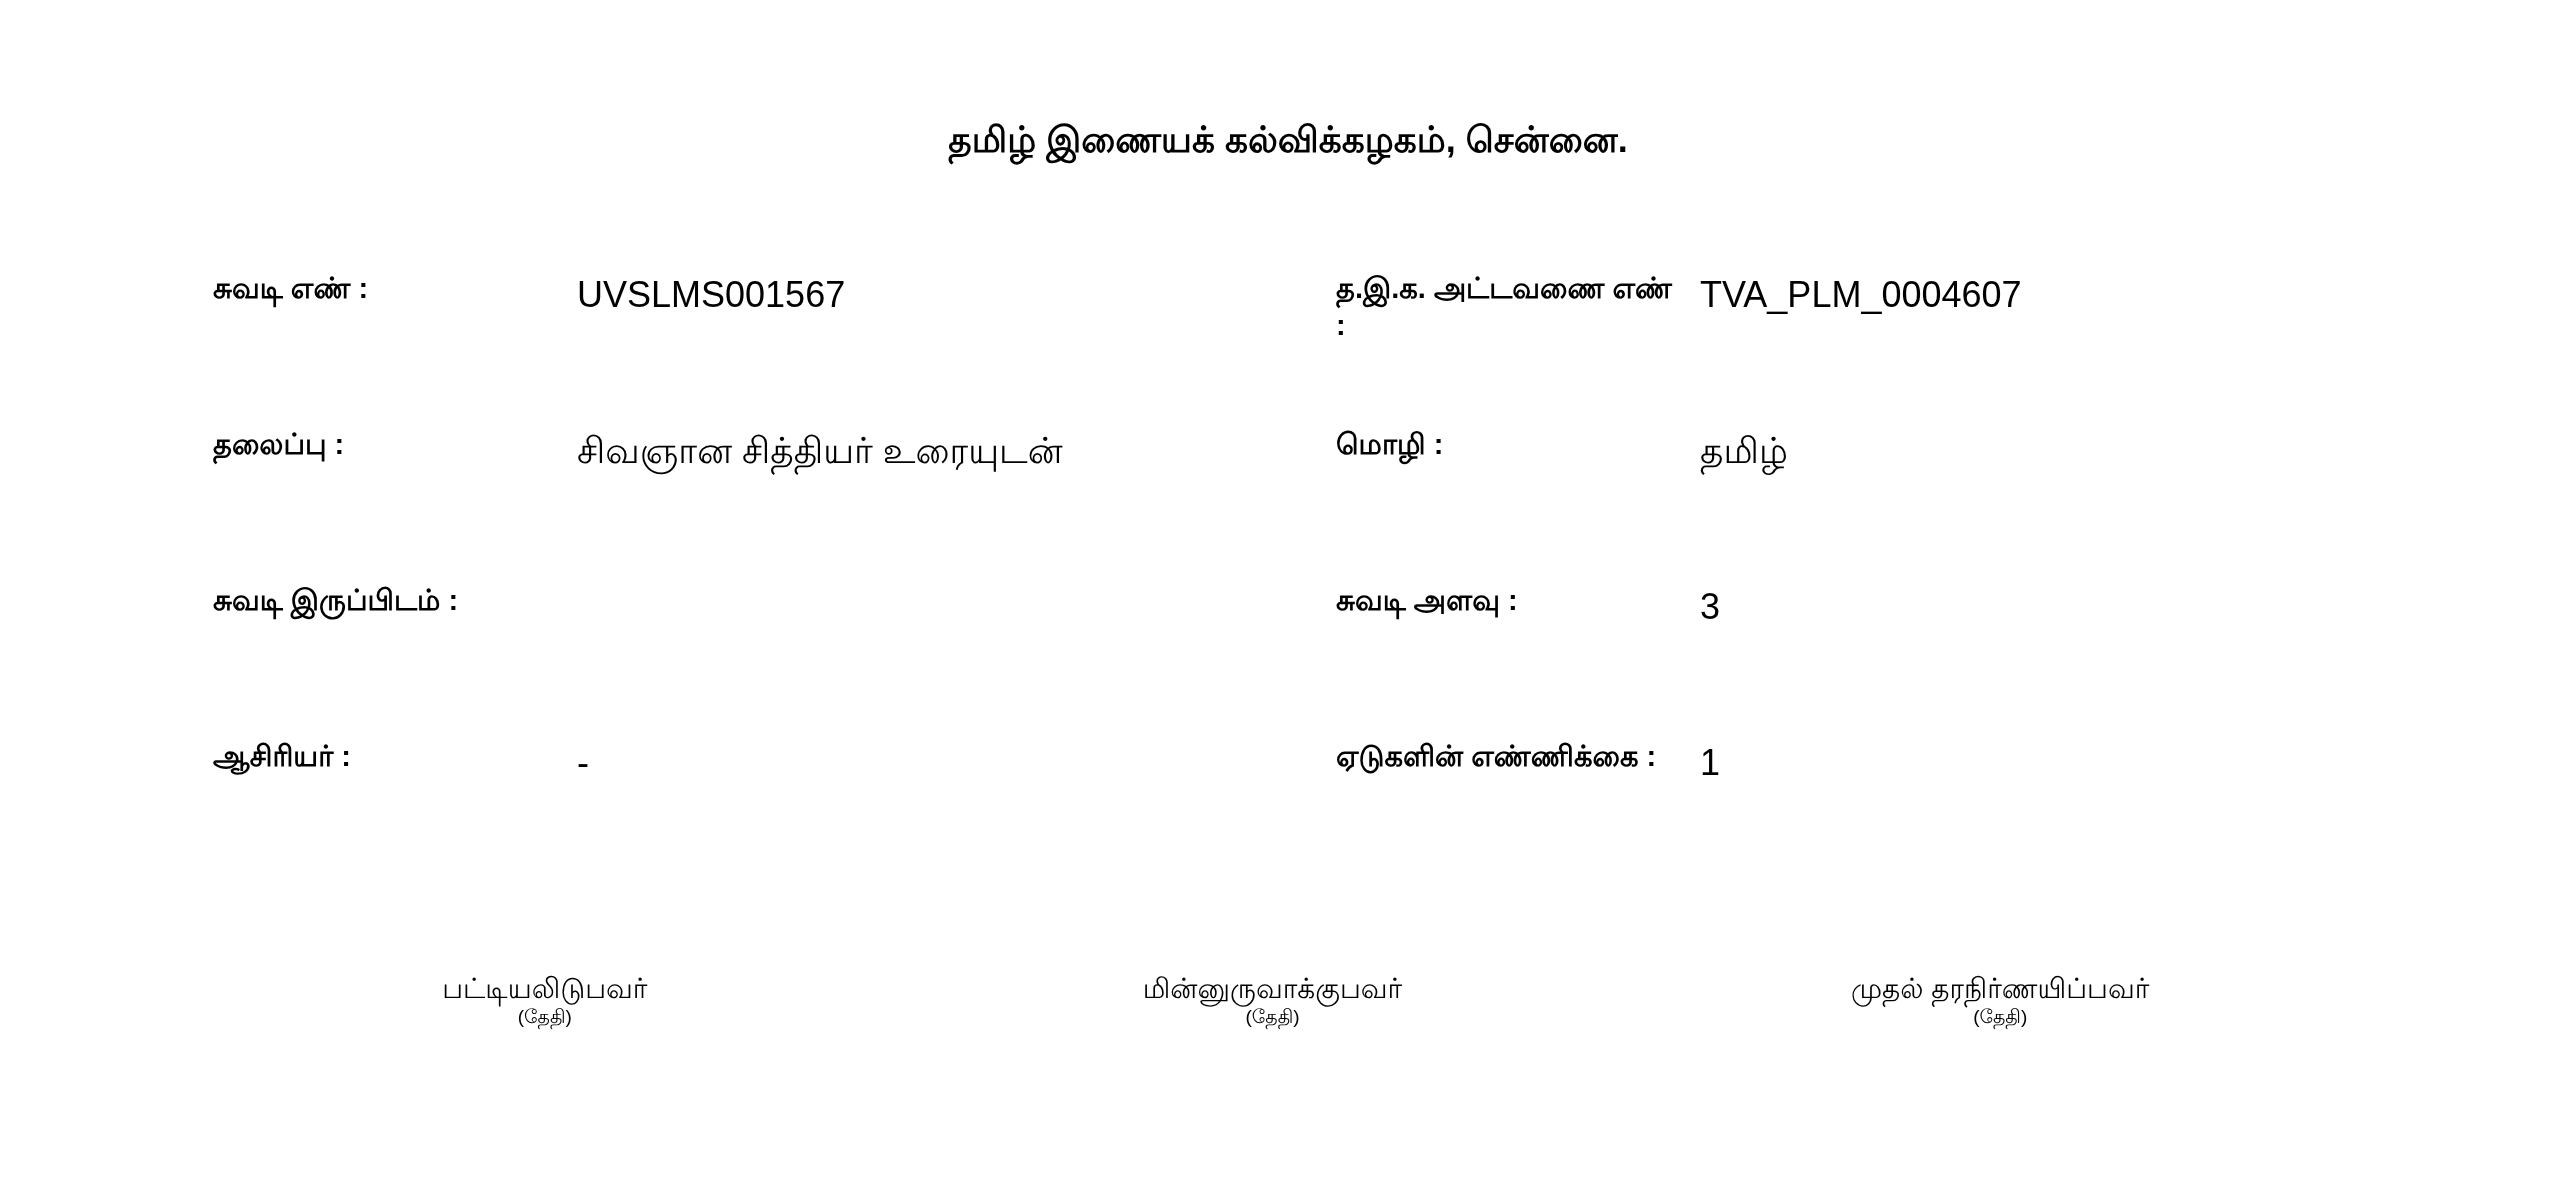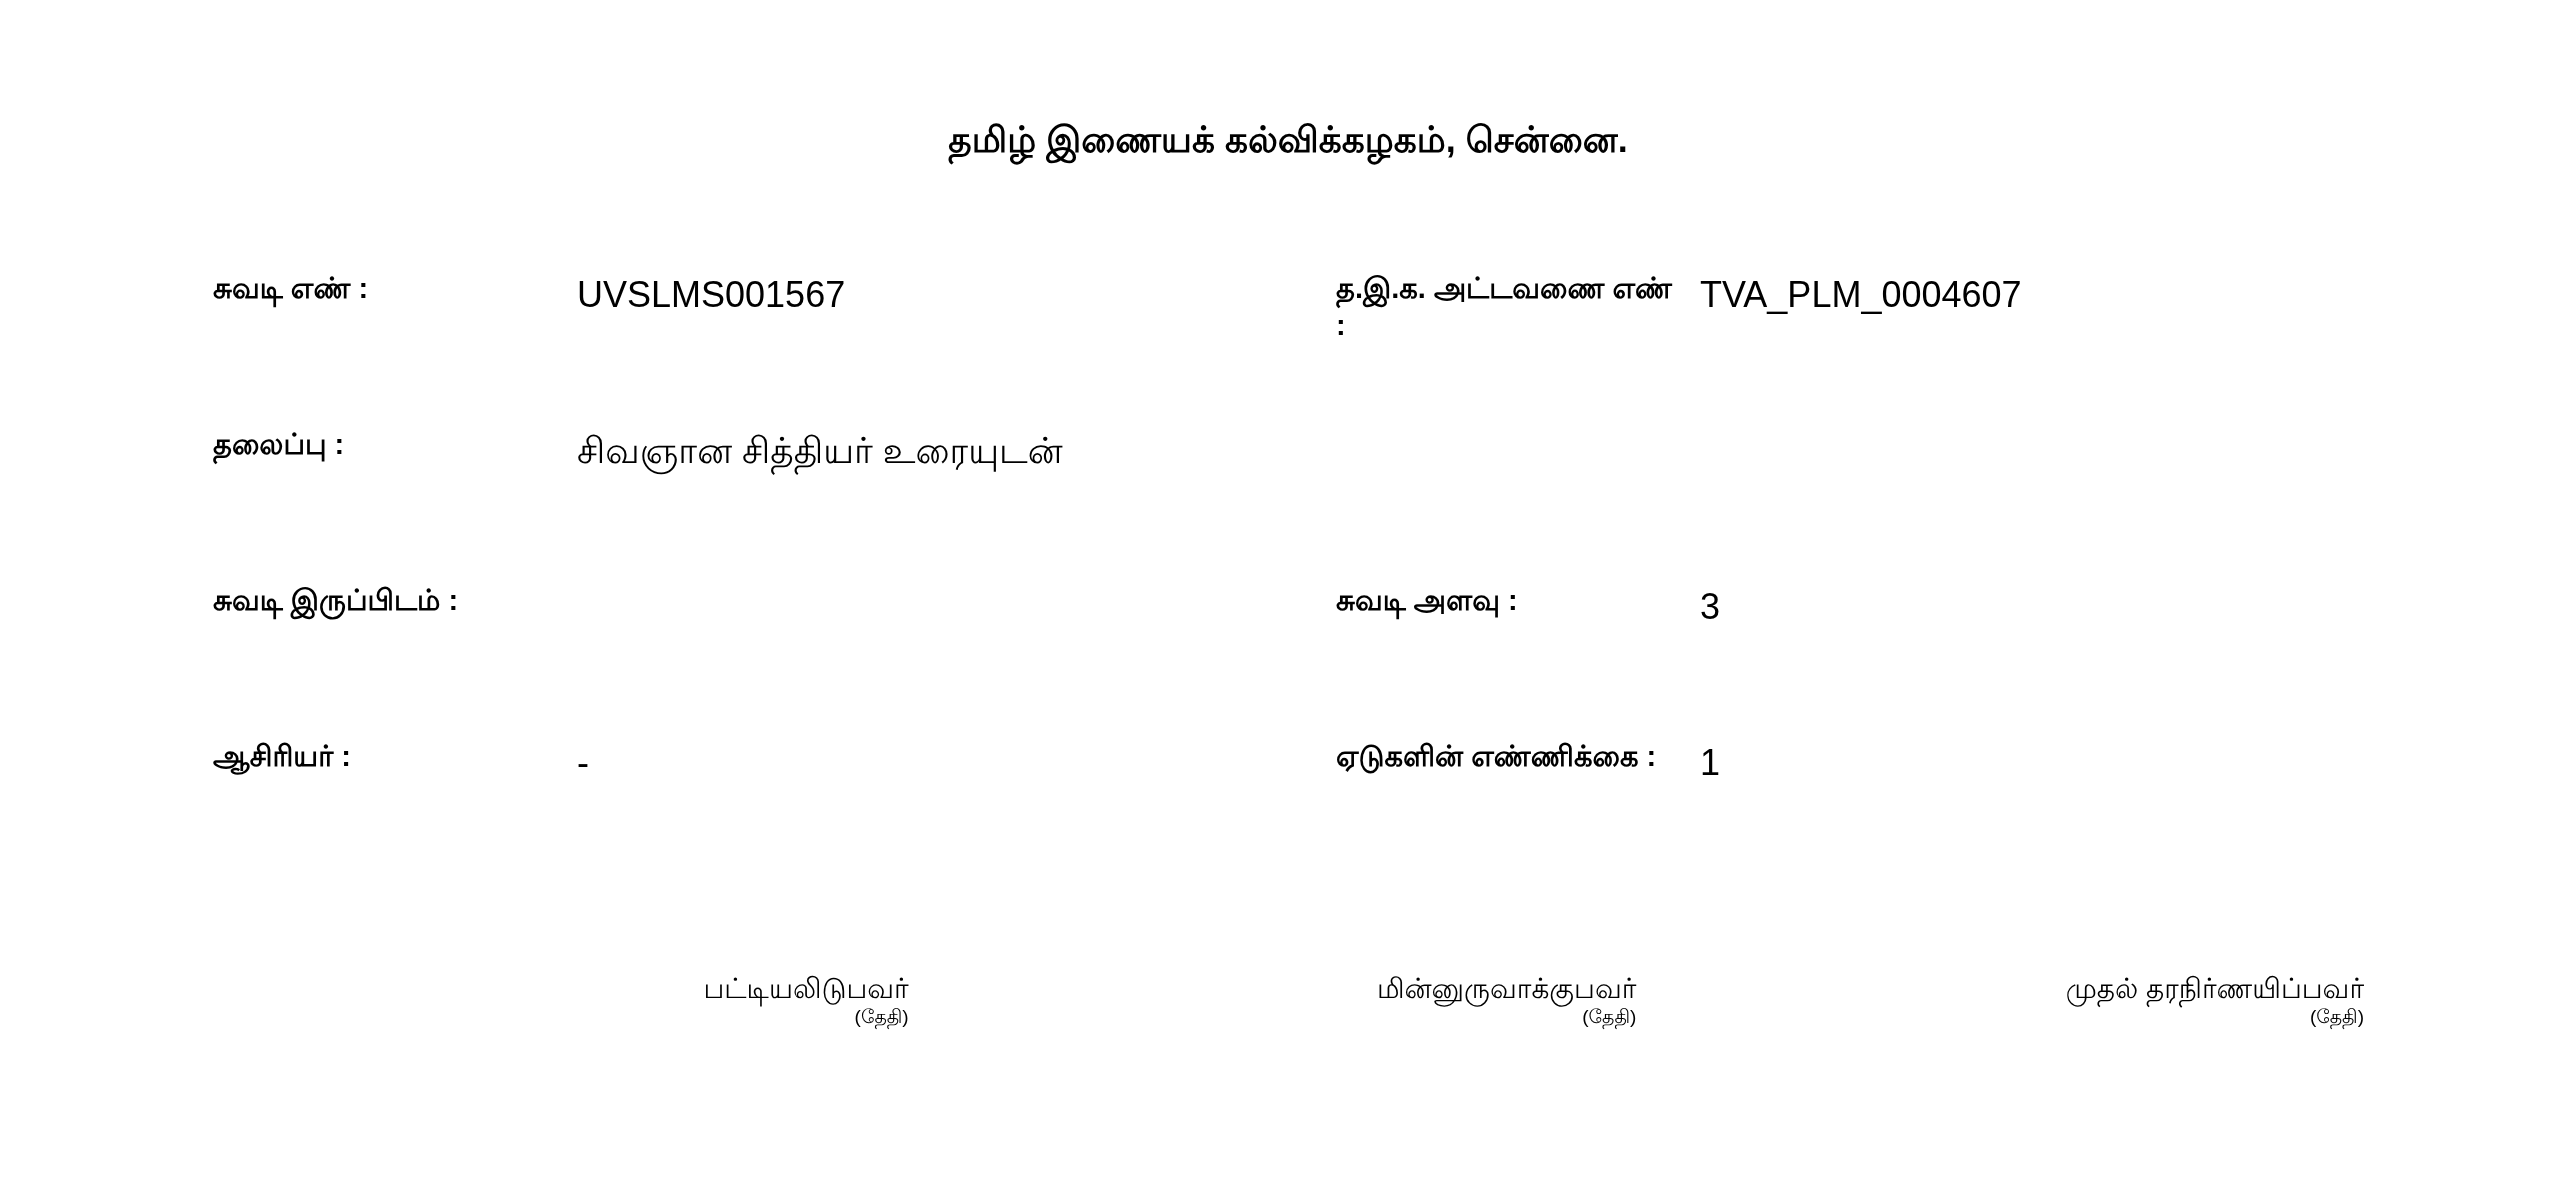--- a/index.html
+++ b/index.html
@@ -74,21 +74,21 @@
 
   .signatures {
     position: absolute;
     top: 972px;
     left: 181px;
     width: 2183px;
     display: flex;
   }
   .sig {
     flex: 1 1 0;
-    text-align: right;
+    text-align: center;
   }
   .sig-name {
     font-size: 28px;
     line-height: 1.2;
   }
   .sig-date {
     font-size: 19px;
     line-height: 1.2;
   }
 </style>
@@ -109,20 +109,24 @@
       <div class="col col-right">
         <div class="label">த.இ.க. அட்டவணை எண் :</div>
         <div class="value">TVA_PLM_0004607</div>
       </div>
     </div>
 
     <div class="row row-2">
       <div class="col col-left">
         <div class="label">தலைப்பு :</div>
         <div class="value">சிவஞான சித்தியர் உரையுடன்</div>
+      </div>
+      <div class="col col-right">
+        <div class="label">மொழி :</div>
+        <div class="value">தமிழ்</div>
       </div>
     </div>
 
     <div class="row row-3">
       <div class="col col-left">
         <div class="label">சுவடி இருப்பிடம் :</div>
       </div>
       <div class="col col-right">
         <div class="label">சுவடி அளவு :</div>
         <div class="value">3</div>

